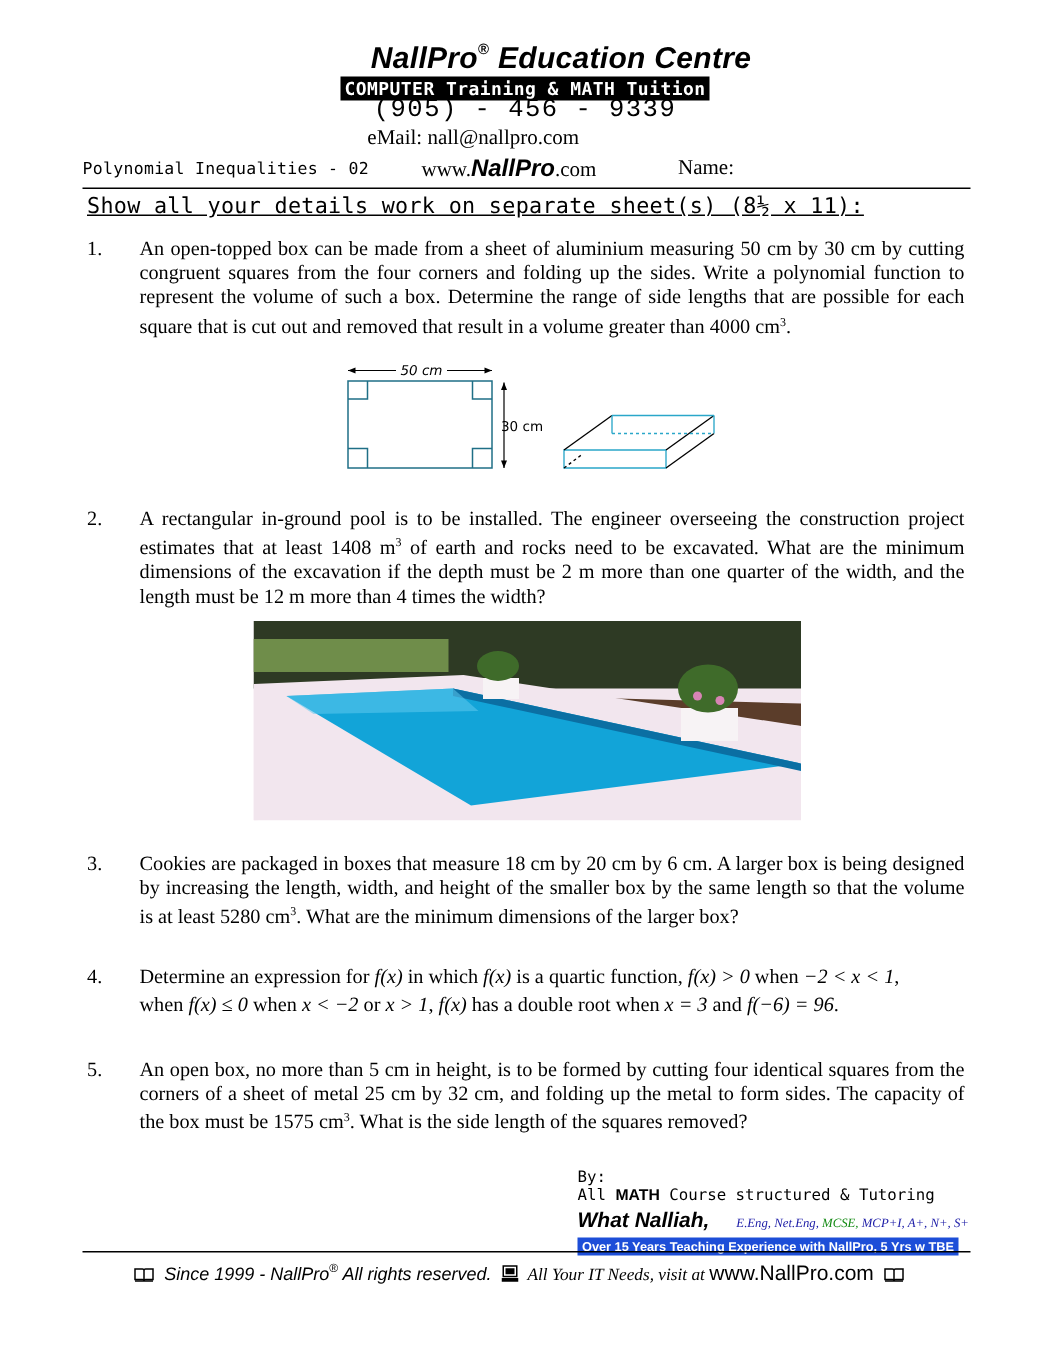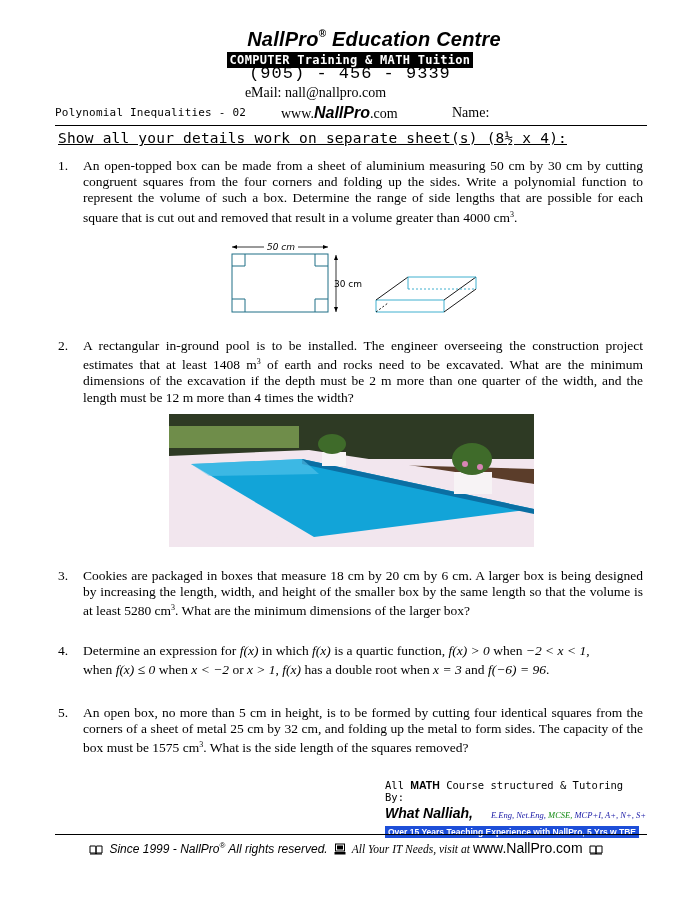--- a/index.html
+++ b/index.html
@@ -13,21 +13,21 @@
   .email { left: 0; width: 631px; top: 85px; text-align: center; font-size: 14px; }
   .meta-row { top: 104px; left: 55px; width: 590px; height: 20px; font-size: 14px; }
   .meta-topic { position: absolute; left: 0; top: 2px; font-family: "DejaVu Sans Mono", monospace; font-size: 11px; letter-spacing: 0.2px; }
   .meta-site { position: absolute; left: 226px; top: 0; font-size: 14px; }
   .meta-site b { font-family: "Liberation Sans", sans-serif; font-style: italic; font-size: 16px; }
   .meta-name { position: absolute; left: 397px; top: 1px; }
   .rule-top { left: 55px; top: 125px; width: 592px; height: 0; border-top: 1.5px solid #000; }
   .instr { left: 58px; top: 130px; font-family: "DejaVu Sans Mono", monospace; font-size: 14.5px; text-decoration: underline; letter-spacing: 0.2px; }
   .q { left: 58px; width: 585px; font-size: 13.5px; line-height: 16.2px; }
   .q .num { position: absolute; left: 0; top: 0; }
-  .q .txt { margin-left: 25px; text-align: justify; text-align-last: left; }
+  .q .txt { margin-left: 35px; text-align: justify; text-align-last: left; }
   .math { font-style: italic; }
   sup.s { font-size: 8px; vertical-align: 5px; }
   .diagram { left: 226px; top: 240px; }
   .pool { left: 169px; top: 414px; width: 365px; height: 133px; }
   .credit { left: 385px; top: 779px; width: 262px; }
   .credit-line1 { font-family: "DejaVu Sans Mono", monospace; font-size: 10.5px; }
   .credit-line1 b { font-family: "Liberation Sans", sans-serif; }
   .credit-name { font-family: "Liberation Sans", sans-serif; font-weight: bold; font-style: italic; font-size: 14px; margin-top: 2px; }
   .credit-quals { font-family: "Liberation Serif", serif; font-style: italic; font-weight: normal; font-size: 8.5px; color: #1a1aa6; margin-left: 18px; }
   .credit-quals .g { color: #138a13; }
@@ -53,21 +53,21 @@
 <div class="abs phone">(905) - 456 - 9339</div>
 <div class="abs email">eMail:  nall@nallpro.com</div>
 
 <div class="abs meta-row">
   <span class="meta-topic">Polynomial Inequalities - 02</span>
   <span class="meta-site"><span>www.</span><b>NallPro</b><span>.com</span></span>
   <span class="meta-name">Name:</span>
 </div>
 <div class="abs rule-top"></div>
 
-<div class="abs instr">Show all your details work on separate sheet(s) (8½ x 4):</div>
+<div class="abs instr">Show all your details work on separate sheet(s) (8½ x 11):</div>
 
 <div class="abs q" style="top:158px;">
   <span class="num">1.</span>
   <div class="txt"><span>An open-topped box can be made from a sheet of aluminium measuring 50 cm by 30 cm by cutting congruent squares from the four corners and folding up the sides. Write a polynomial function to represent the volume of such a box. Determine the range of side lengths that are possible for each square that is cut out and removed that result in a volume greater than 4000 cm</span><sup class="s">3</sup><span>.</span></div>
 </div>
 
 <svg class="abs diagram" width="260" height="80" viewBox="0 0 260 80">
   <g>
     <line x1="6" y1="7" x2="102" y2="7" stroke="#000" stroke-width="0.8"></line>
     <polygon points="6,7 11,5 11,9" fill="#000"></polygon>
@@ -131,22 +131,22 @@
     <span>when </span><span class="math">f(x) ≤ 0</span><span> when </span><span class="math">x &lt; −2</span><span> or </span><span class="math">x &gt; 1</span><span>, </span><span class="math">f(x)</span><span> has a double root when </span><span class="math">x = 3</span><span> and </span><span class="math">f(−6) = 96</span><span>.</span>
   </div>
 </div>
 
 <div class="abs q" style="top:705px;">
   <span class="num">5.</span>
   <div class="txt"><span>An open box, no more than 5 cm in height, is to be formed by cutting four identical squares from the corners of a sheet of metal 25 cm by 32 cm, and folding up the metal to form sides. The capacity of the box must be 1575 cm</span><sup class="s">3</sup><span>. What is the side length of the squares removed?</span></div>
 </div>
 
 <div class="abs credit">
+  <div class="credit-line1">By:</div>
   <div class="credit-line1"><span>All </span><b>MATH</b><span> Course structured &amp; Tutoring</span></div>
-  <div class="credit-line1">By:</div>
   <div class="credit-name"><span>What Nalliah,</span><span class="credit-quals"><span class="b">E.Eng, Net.Eng,</span> <span class="g">MCSE,</span> <span class="b">MCP+I, A+, N+, S+</span></span></div>
   <div class="credit-bar">Over 15 Years Teaching Experience with NallPro, 5 Yrs w TBE</div>
 </div>
 
 <div class="abs rule-bottom"></div>
 
 <div class="abs footer">
   <svg class="ficon" width="14" height="11" viewBox="0 0 14 11">
       <path d="M1,2 H6 Q7,2 7,3 V10 Q7,9 6,9 H1 Z M13,2 H8 Q7,2 7,3 V10 Q7,9 8,9 H13 Z" fill="none" stroke="#000" stroke-width="1"></path>
       <line x1="1" y1="10" x2="13" y2="10" stroke="#000"></line>

